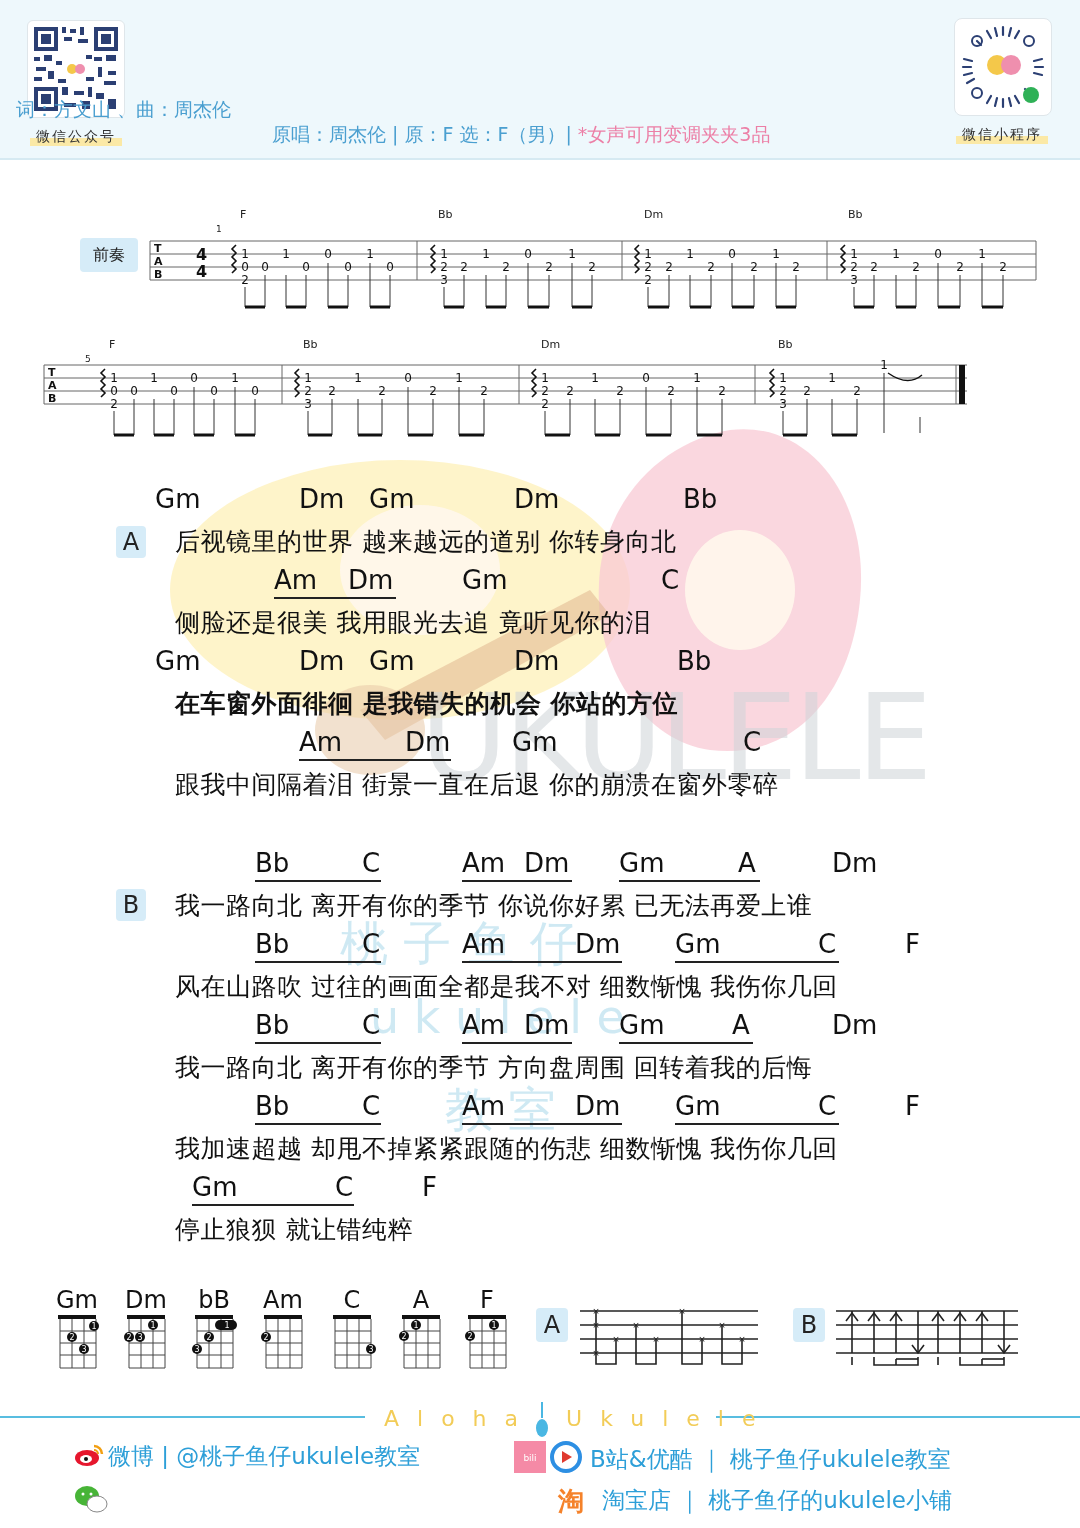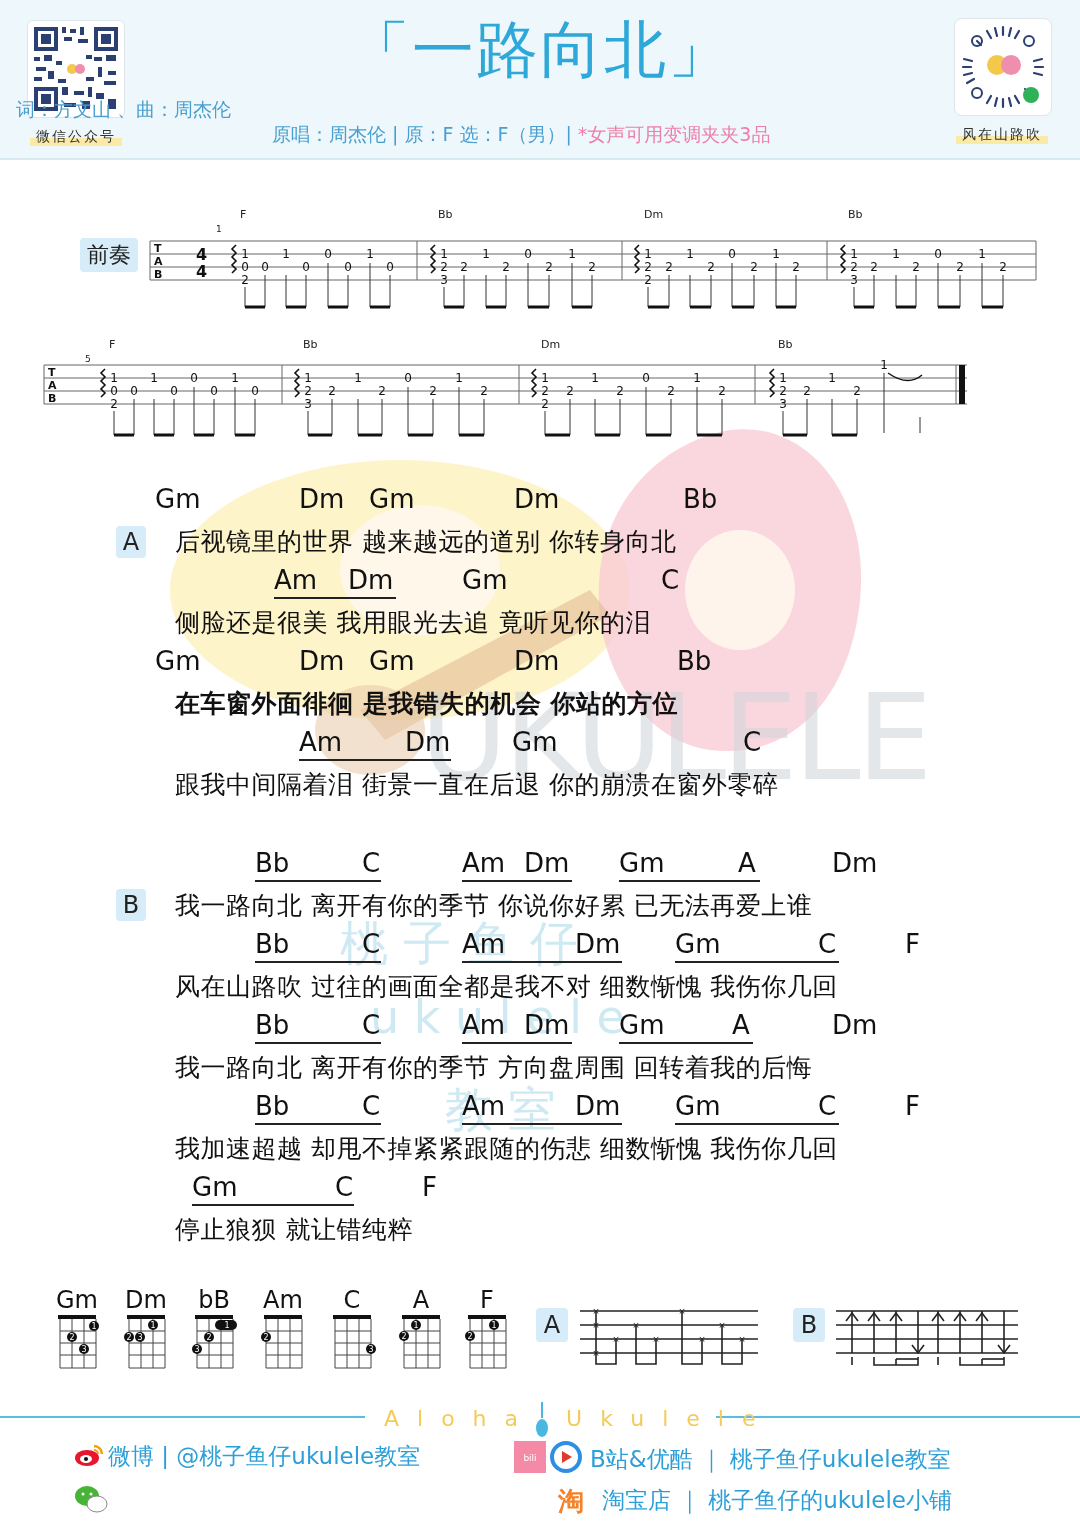--- a/index.html
+++ b/index.html
@@ -9,21 +9,21 @@
   .header{position:absolute;left:0;top:0;width:1080px;height:158px;background:#eef8fc;border-bottom:2px solid #d6eaf2;}
   .qr{position:absolute;width:96px;height:96px;border:1px solid #dfe6ea;border-radius:6px;background:#fff;}
   .qr-left{left:27px;top:20px;}
   .qr-right{left:954px;top:18px;border-radius:8px;}
   .qr-caption{position:absolute;font-size:14px;letter-spacing:2px;color:#333;background:linear-gradient(#eef8fc 55%,#fbe9a6 55%);padding:0 6px;}
   .title{position:absolute;left:0;width:1080px;top:8px;text-align:center;font-size:62px;color:#2ea8d8;font-family:"DejaVu Sans",sans-serif;letter-spacing:2px;}
   .credits1{position:absolute;left:16px;width:1080px;top:97px;text-align:left;font-size:19px;color:#4a9fd0;}
   .credits2{position:absolute;left:272px;top:122px;font-size:19px;color:#4a9fd0;white-space:nowrap;}
   .credits2 .pink{color:#ec7fa6;}
   
-  .tab-label{position:absolute;left:80px;top:238px;width:58px;height:34px;background:#d6ecf8;border-radius:4px;font-size:22px;text-align:center;line-height:34px;color:#222;}
+  .tab-label{position:absolute;left:80px;top:238px;width:58px;height:34px;background:#d6ecf8;border-radius:4px;font-size:16px;text-align:center;line-height:34px;color:#222;}
   .section-marker{position:absolute;width:30px;height:32px;background:#d6ecf8;border-radius:4px;font-size:24px;text-align:center;line-height:32px;color:#222;}
   
   .chord{position:absolute;font-family:"DejaVu Sans",sans-serif;font-size:26px;color:#111;white-space:nowrap;}
   .lyric{position:absolute;font-size:25px;color:#111;white-space:nowrap;letter-spacing:0.5px;}
   .uline{position:absolute;height:2px;background:#222;}
   
   .cd{position:absolute;top:1286px;width:50px;}
   .cd-name{font-size:24px;text-align:center;color:#111;height:28px;line-height:28px;}
   
   .footer-line{position:absolute;top:1416px;height:2px;background:#58bde0;}
@@ -75,21 +75,20 @@
           <rect x="30" y="58" width="8" height="4"></rect>
           <rect x="58" y="56" width="8" height="4"></rect>
       </g>
       <rect x="38" y="38" width="20" height="20" rx="3" fill="#fff"></rect>
       <circle cx="44" cy="48" r="5" fill="#f4c84a"></circle>
         <circle cx="52" cy="48" r="5" fill="#ef8fae"></circle>
     </svg>
   </div>
   <div class="qr-caption" style="left:30px;top:128px;">微信公众号</div>
 
-  <div class="title">「一路向北」</div>
   <div class="credits1">词：方文山 、曲：周杰伦</div>
   <div class="credits2"><span>原唱：周杰伦 | 原：F 选：F（男）| </span><span class="pink">*女声可用变调夹夹3品</span></div>
 
   <div class="qr qr-right">
     <svg width="96" height="96" viewBox="0 0 96 96">
       <g stroke="#2b3f73" stroke-width="2.2" stroke-linecap="round">
         <line x1="48" y1="8" x2="48" y2="16"></line>
           <line x1="56" y1="9" x2="54" y2="17"></line>
           <line x1="64" y1="12" x2="60" y2="19"></line>
           <line x1="40" y1="9" x2="42" y2="17"></line>
@@ -110,21 +109,21 @@
           <line x1="74" y1="74" x2="70" y2="70"></line>
       </g>
       <circle cx="22" cy="22" r="5" fill="none" stroke="#2b3f73" stroke-width="2"></circle>
       <circle cx="74" cy="22" r="5" fill="none" stroke="#2b3f73" stroke-width="2"></circle>
       <circle cx="22" cy="74" r="5" fill="none" stroke="#2b3f73" stroke-width="2"></circle>
       <circle cx="42" cy="46" r="10" fill="#f4c84a"></circle>
         <circle cx="56" cy="46" r="10" fill="#ef8fae"></circle>
       <circle cx="76" cy="76" r="8" fill="#2fb157"></circle>
     </svg>
   </div>
-  <div class="qr-caption" style="left:956px;top:126px;">风在山路吹</div>
+  <div class="qr-caption" style="left:956px;top:126px;">微信小程序</div>
 </div>
 
 <div class="abs" style="left:170px;top:420px;width:720px;height:400px;pointer-events:none;">
   <svg width="720" height="400" viewBox="0 0 720 400">
     <ellipse cx="230" cy="170" rx="230" ry="130" fill="#fdf0b8" opacity="0.75"></ellipse>
     <path d="M560,10 C640,0 700,80 690,180 C680,280 620,340 540,330 C470,320 420,240 430,150 C440,70 500,20 560,10 Z" fill="#f8c9d4" opacity="0.75"></path>
     <ellipse cx="250" cy="150" rx="80" ry="65" fill="#fff7ec" opacity="0.9"></ellipse>
     <ellipse cx="570" cy="170" rx="55" ry="60" fill="#fff7ec" opacity="0.9"></ellipse>
     <path d="M190,290 L420,170 L440,195 L215,320 Z" fill="#e0b690" opacity="0.55"></path>
     <ellipse cx="200" cy="310" rx="55" ry="45" fill="#e8c9a8" opacity="0.55"></ellipse>

